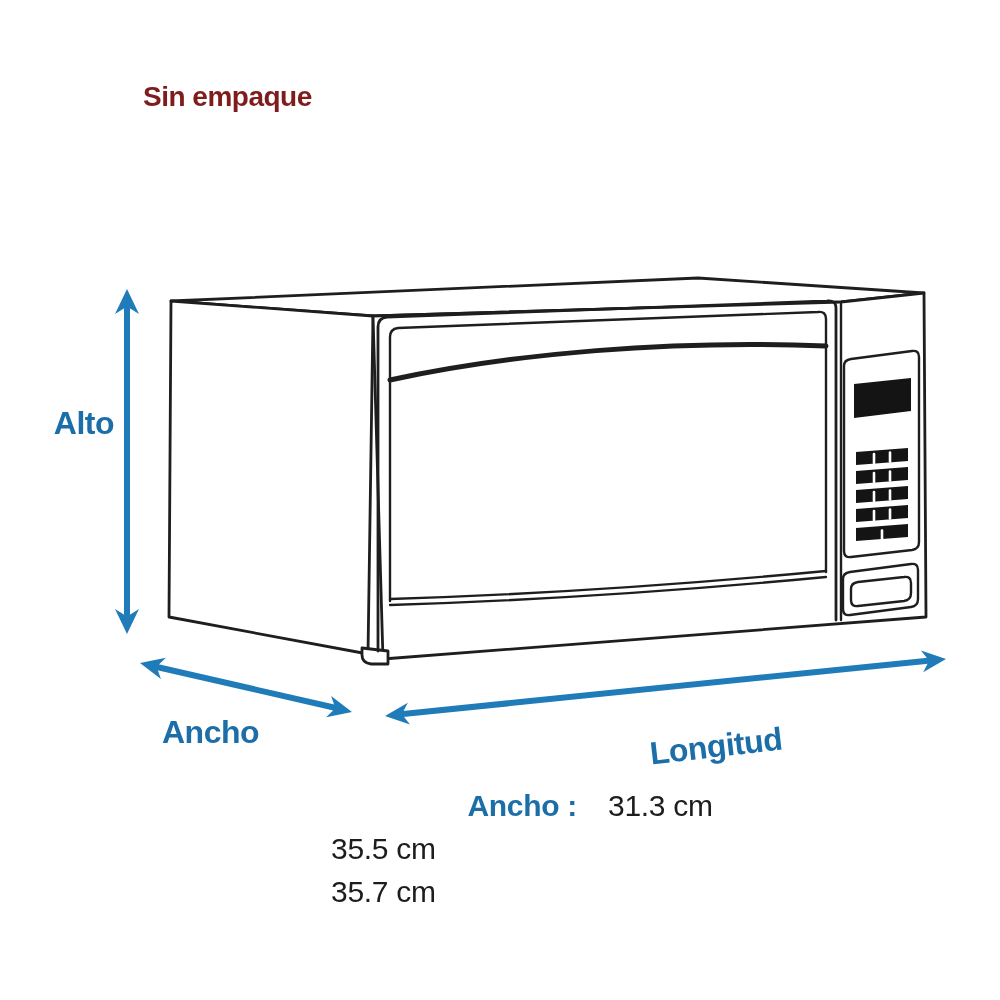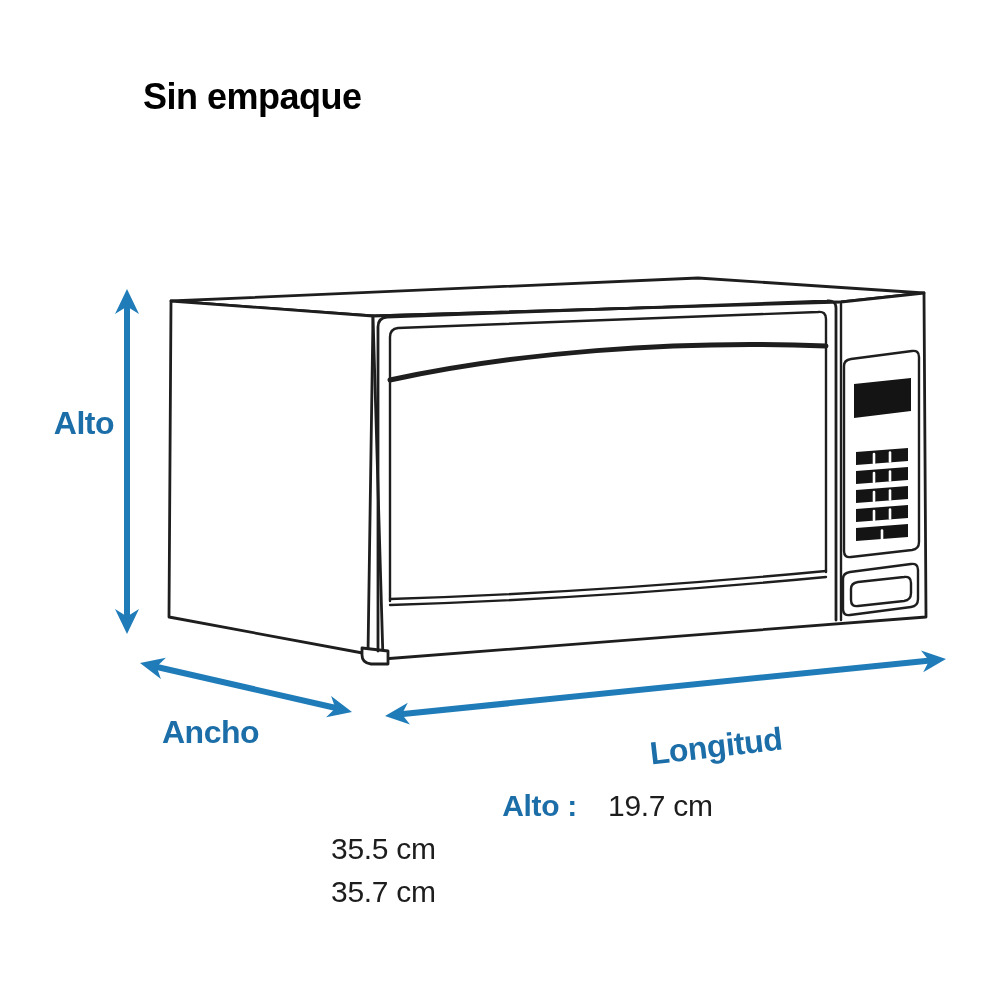--- a/index.html
+++ b/index.html
@@ -4,21 +4,21 @@
 <style>
   html,body{margin:0;padding:0;background:#fff;}
   #canvas{
     position:relative;width:1000px;height:1000px;background:#fff;overflow:hidden;
     font-family:"Liberation Sans","DejaVu Sans",sans-serif;
   }
   #art{position:absolute;left:0;top:0;width:1000px;height:1000px;}
   
   .title-block{position:absolute;left:143px;top:76px;line-height:42px;letter-spacing:-0.5px;}
   .title-line1{font-size:36px;font-weight:400;color:#1C6EA8;}
-  .title-line2{font-size:36px;font-weight:700;color:#000000;}
+  .title-line2{font-size:28px;font-weight:700;color:#7f1d1d;}
   
   .dim-label{position:absolute;font-size:32px;font-weight:700;color:#1C6EA8;letter-spacing:-0.5px;}
   .lbl-alto{left:28px;top:393px;width:86px;text-align:right;margin-top:12px;}
   .lbl-ancho{left:133px;top:714px;width:155px;text-align:center;}
   .lbl-longitud{left:640px;top:728px;width:152px;text-align:center;transform:rotate(-6.5deg);}
   
   .measures{position:absolute;left:300px;top:789px;width:430px;}
   .measure-row{display:flex;align-items:baseline;height:43px;}
   .measure-label{flex:0 0 277px;text-align:right;font-size:30px;font-weight:700;color:#1C6EA8;letter-spacing:-0.3px;}
   .measure-value{margin-left:31px;font-size:30px;font-weight:400;color:#1d1d1d;letter-spacing:-0.3px;}
@@ -106,22 +106,22 @@
   </div>
 
   <div class="dim-label lbl-alto">Alto</div>
 
   <div class="dim-label lbl-ancho">Ancho</div>
 
   <div class="dim-label lbl-longitud">Longitud</div>
 
   <div class="measures">
     <div class="measure-row">
-      <div class="measure-label">Alto :</div>
-      <div class="measure-value">19.7 cm</div>
+      <div class="measure-label">Ancho :</div>
+      <div class="measure-value">31.3 cm</div>
     </div>
     <div class="measure-row">
       <div class="measure-value">35.5 cm</div>
     </div>
     <div class="measure-row">
       <div class="measure-value">35.7 cm</div>
     </div>
   </div>
 
 </div>

